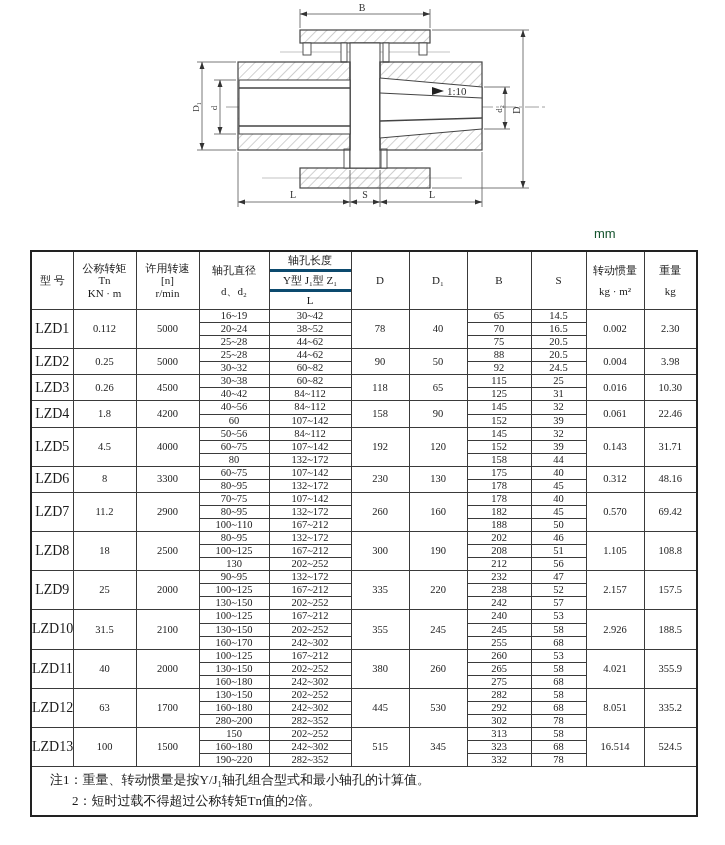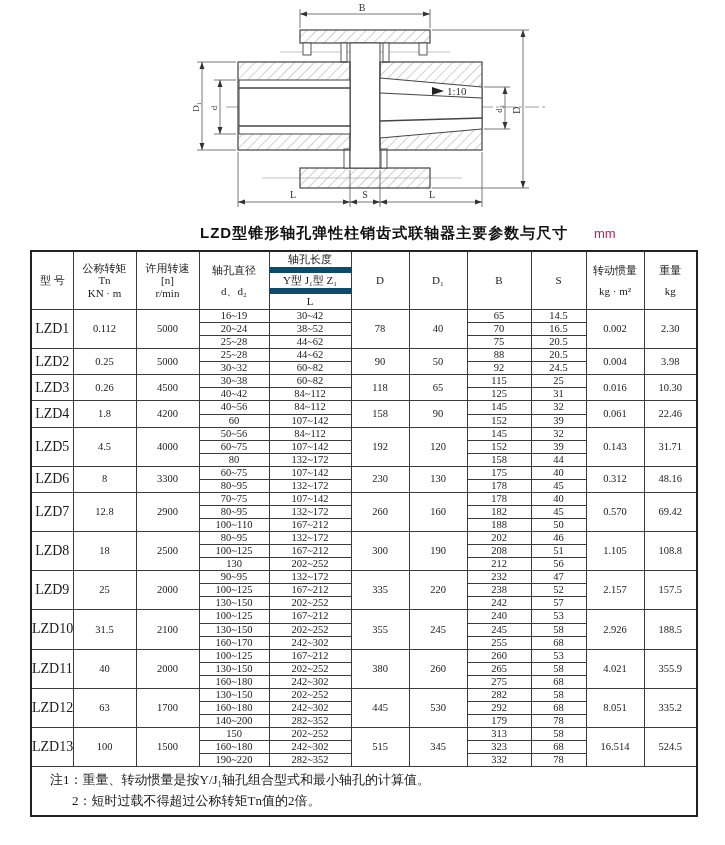--- a/index.html
+++ b/index.html
@@ -8,34 +8,34 @@
 
   
   .diagram-wrap{position:relative;width:725px;height:218px;}
   svg text{font-family:"Liberation Serif","DejaVu Serif",serif;fill:#333;}
 
   
   .title-row{position:relative;height:32px;}
   .doc-title{position:absolute;left:200px;top:6px;font-family:"Liberation Sans","DejaVu Sans",sans-serif;
              font-weight:bold;font-size:15px;letter-spacing:1px;color:#111;}
   .doc-unit{position:absolute;left:594px;top:8px;font-family:"Liberation Sans","DejaVu Sans",sans-serif;
-            font-size:13px;color:#be185d;}
+            font-size:13px;color:#14532d;}
 
   
   .table-wrap{margin-left:30px;width:666px;}
   table{border-collapse:collapse;width:666px;table-layout:fixed;border:2px solid #222;}
   th,td{border:1px solid #3a3a3a;padding:0;text-align:center;vertical-align:middle;
         font-size:10.5px;line-height:1.15;font-weight:normal;}
   thead th{height:57px;font-size:11px;}
   tbody td{height:12px;}
   .hstack{display:flex;flex-direction:column;justify-content:center;height:57px;}
   .hstack div{flex:0 0 auto;}
   .hstack3{display:flex;flex-direction:column;height:57px;}
   .hstack3 div{flex:1 1 0;display:flex;align-items:center;justify-content:center;}
-  .hstack3 div:nth-child(1),.hstack3 div:nth-child(2){border-bottom:6px solid #0c4a6e;}
+  .hstack3 div:nth-child(1),.hstack3 div:nth-child(2){border-bottom:3px solid #0c4a6e;}
   .gap{height:8px;}
   td.notes{height:42px;text-align:left;font-size:13px;line-height:1.6;padding:3px 0 3px 18px;}
   td.notes .note2{padding-left:22px;}
   .model-col{font-size:14px;}
 </style>
 </head>
 <body>
 <div class="page">
 
 <div class="diagram-wrap">
@@ -133,21 +133,20 @@
     <line x1="350" y1="202" x2="380" y2="202" marker-start="url(#arrS)" marker-end="url(#arrE)"></line>
     <line x1="380" y1="202" x2="482" y2="202" marker-start="url(#arrS)" marker-end="url(#arrE)"></line>
   </g>
   <text x="293" y="198" font-size="10" text-anchor="middle">L</text>
   <text x="365" y="198" font-size="10" text-anchor="middle">S</text>
   <text x="432" y="198" font-size="10" text-anchor="middle">L</text>
 </svg>
 </div>
 
 <div class="title-row">
-  <span class="doc-title">LZD型锥形轴孔弹性柱销齿式联轴器主要参数与尺寸</span>
   <span class="doc-unit">mm</span>
 </div>
 
 <div class="table-wrap">
 <table>
   <colgroup>
     <col style="width:42px">
           <col style="width:63px">
           <col style="width:63px">
     <col style="width:70px">
@@ -342,21 +341,21 @@
             <td rowspan="2">48.16</td>
           </tr>
           <tr>
             <td>80~95</td>
             <td>132~172</td>
             <td>178</td>
             <td>45</td>
           </tr>
           <tr>
             <td rowspan="3" class="model-col">LZD7</td>
-            <td rowspan="3">12.8</td>
+            <td rowspan="3">11.2</td>
             <td rowspan="3">2900</td>
             <td>70~75</td>
             <td>107~142</td>
             <td rowspan="3">260</td>
             <td rowspan="3">160</td>
             <td>178</td>
             <td>40</td>
             <td rowspan="3">0.570</td>
             <td rowspan="3">69.42</td>
           </tr>
@@ -485,23 +484,23 @@
             <td rowspan="3">8.051</td>
             <td rowspan="3">335.2</td>
           </tr>
           <tr>
             <td>160~180</td>
             <td>242~302</td>
             <td>292</td>
             <td>68</td>
           </tr>
           <tr>
-            <td>140~200</td>
+            <td>280~200</td>
             <td>282~352</td>
-            <td>179</td>
+            <td>302</td>
             <td>78</td>
           </tr>
           <tr>
             <td rowspan="3" class="model-col">LZD13</td>
             <td rowspan="3">100</td>
             <td rowspan="3">1500</td>
             <td>150</td>
             <td>202~252</td>
             <td rowspan="3">515</td>
             <td rowspan="3">345</td>

